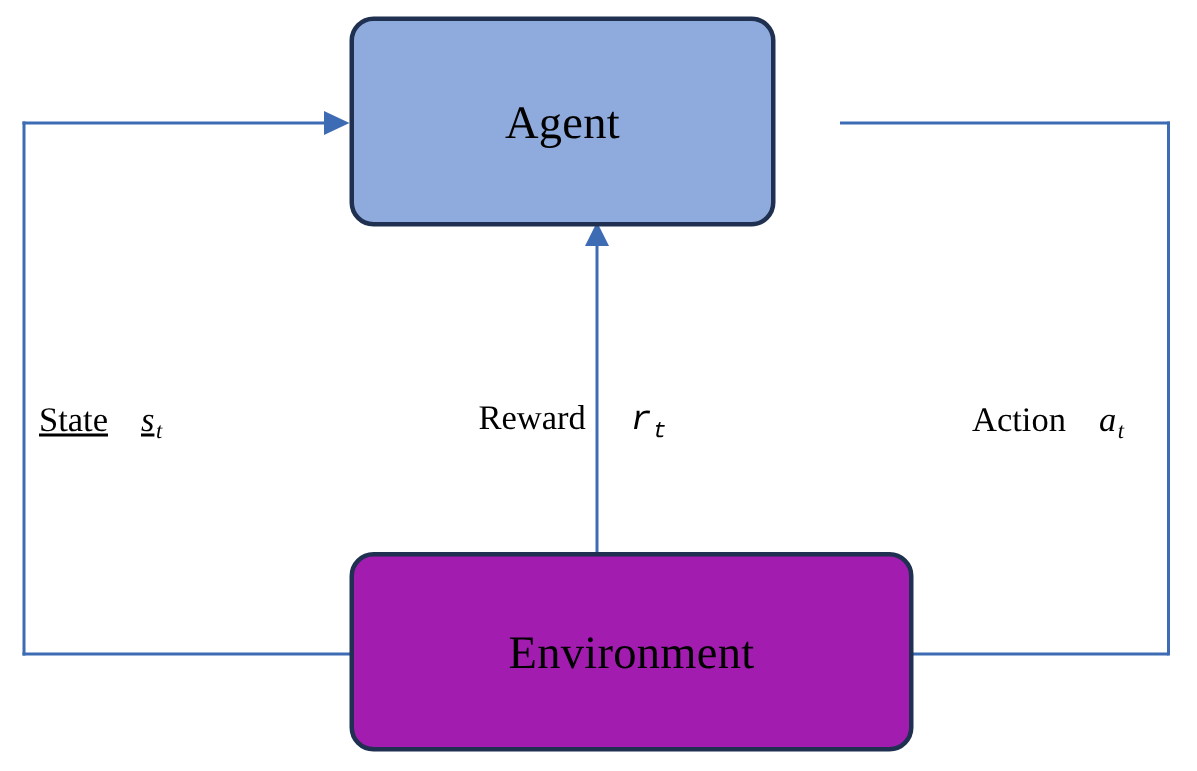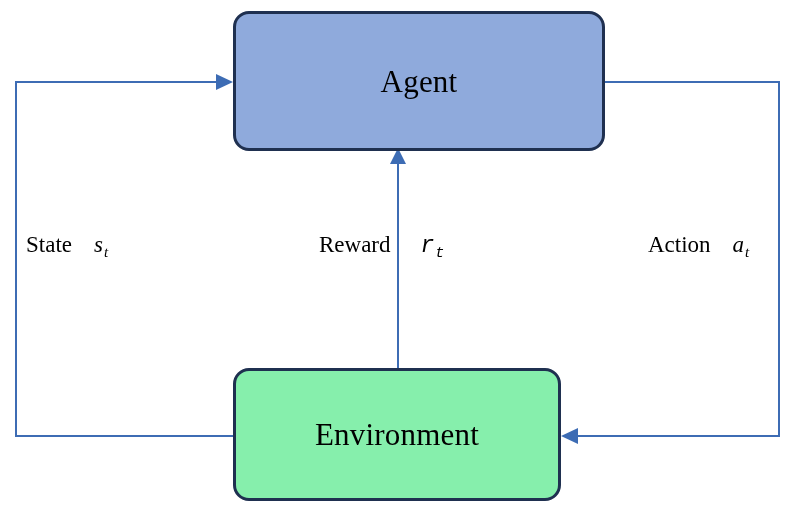--- a/index.html
+++ b/index.html
@@ -31,30 +31,30 @@
     font-family: "Liberation Serif", "DejaVu Serif", serif;
     font-size: 31px;
     color: #000000;
     line-height: 1;
     letter-spacing: 0.2px;
   }
 
   #agent-box {
     left: 233px;
     top: 11px;
-    width: 372px;
+    width: 284px;
     height: 140px;
     background: #8faadc;
   }
   #environment-box {
     left: 233px;
     top: 368px;
-    width: 328px;
+    width: 376px;
     height: 133px;
-    background: #86efac;
+    background: #a21caf;
   }
 
   
   .line {
     position: absolute;
     background: #3d6cb4;
     z-index: 1;
   }
   .line-h { height: 2px; }
   .line-v { width: 2px; }
@@ -111,30 +111,31 @@
     z-index: 4;
     display: flex;
     align-items: baseline;
   }
   .edge-label .word { }
   .edge-label .sym {
     font-style: italic;
     font-size: 23px;
     margin-left: 22px;
     position: relative;
+    margin-top: 35px;
   }
   .edge-label .sym .sub {
     font-style: italic;
     font-size: 15px;
     position: relative;
     top: 5px;
     left: 1px;
   }
 
-  #state-label  { left: 26px;  top: 232px; }
+  #state-label  { left: 26px;  top: 232px; text-decoration: underline; }
   #reward-label { left: 319px; top: 232px; }
   #reward-label .sym { margin-left: 30px; font-family: Liberation Mono, monospace; }
   #action-label { left: 648px; top: 232px; text-align: center; }
 </style>
 </head>
 <body>
 
 <div id="canvas">
 
   <div class="line line-h" id="state-seg-bottom"></div>

